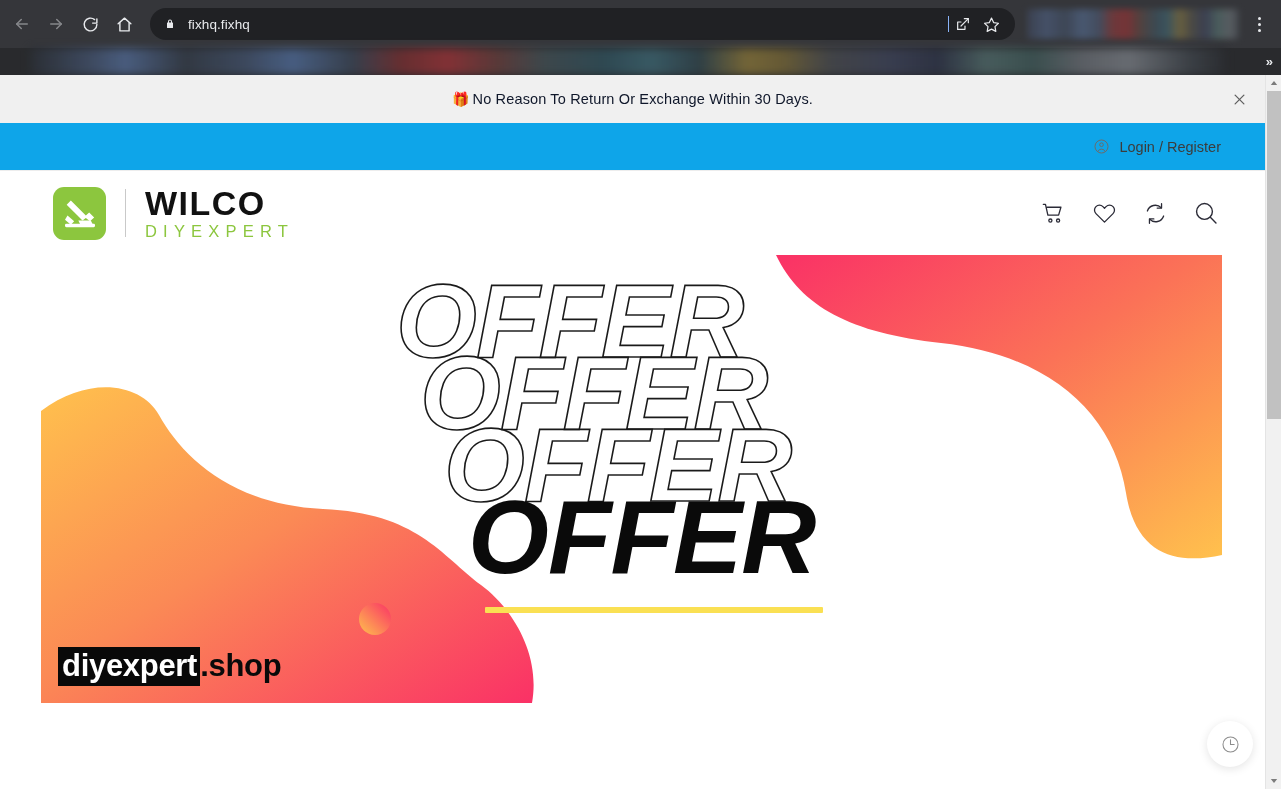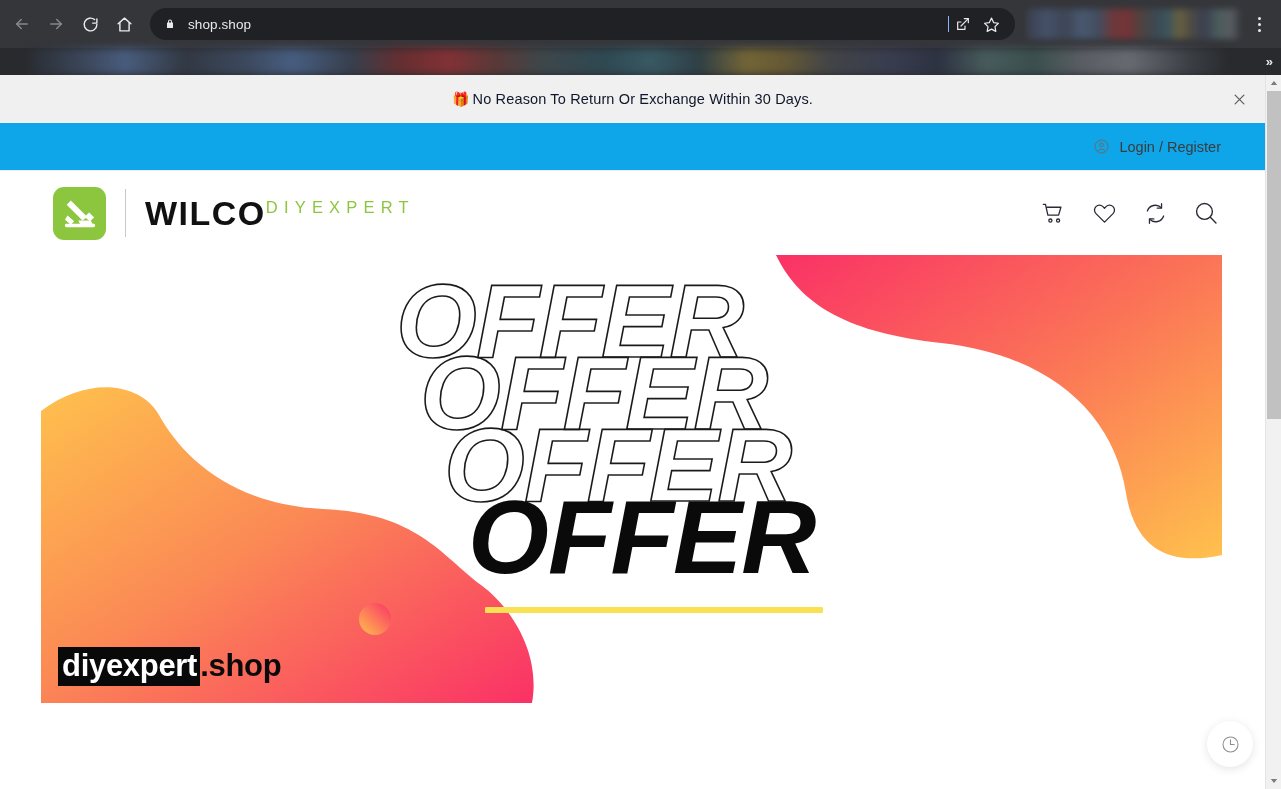--- a/index.html
+++ b/index.html
@@ -219,21 +219,21 @@
     border-radius: 11px;
     display: flex; align-items: center; justify-content: center;
     flex: 0 0 auto;
   }
   .logo-divider {
     width: 1px;
     height: 48px;
     background: #c9c9c9;
     margin: 0 19px;
   }
-  .logo-text { display: flex; justify-content: center; }
+  .logo-text { display: flex; flex-direction: column; justify-content: center; }
   .logo-word {
     font-size: 34px;
     font-weight: bold;
     color: #111111;
     letter-spacing: 1.5px;
     line-height: 1.02;
     font-family: "Liberation Sans", sans-serif;
   }
   .logo-sub {
     font-size: 16.5px;
@@ -422,21 +422,21 @@
           <path d="M5.5 9.5V21h13V9.5"></path>
       </svg>
     </div>
 
     <div class="omnibox">
       <span class="lock-icon">
         <svg width="12" height="12" viewBox="0 0 24 24" fill="#e8eaed">
           <path d="M17 9h-1V7a4 4 0 0 0-8 0v2H7a1 1 0 0 0-1 1v9a1 1 0 0 0 1 1h10a1 1 0 0 0 1-1v-9a1 1 0 0 0-1-1zm-7-2a2 2 0 0 1 4 0v2h-4z"></path>
         </svg>
       </span>
-      <span class="omnibox-url">shop.shop</span>
+      <span class="omnibox-url">fixhq.fixhq</span>
       <span class="omnibox-caret"></span>
 
       <span class="omnibox-action">
         <svg width="16" height="16" viewBox="0 0 24 24" fill="none" stroke="#e8eaed" stroke-width="1.8" stroke-linecap="round" stroke-linejoin="round">
           <path d="M4 20V9h5"></path>
             <path d="M4 20h11v-5"></path>
           <path d="M9 15 20 4"></path>
             <polyline points="14 4 20 4 20 10"></polyline>
         </svg>
       </span>

